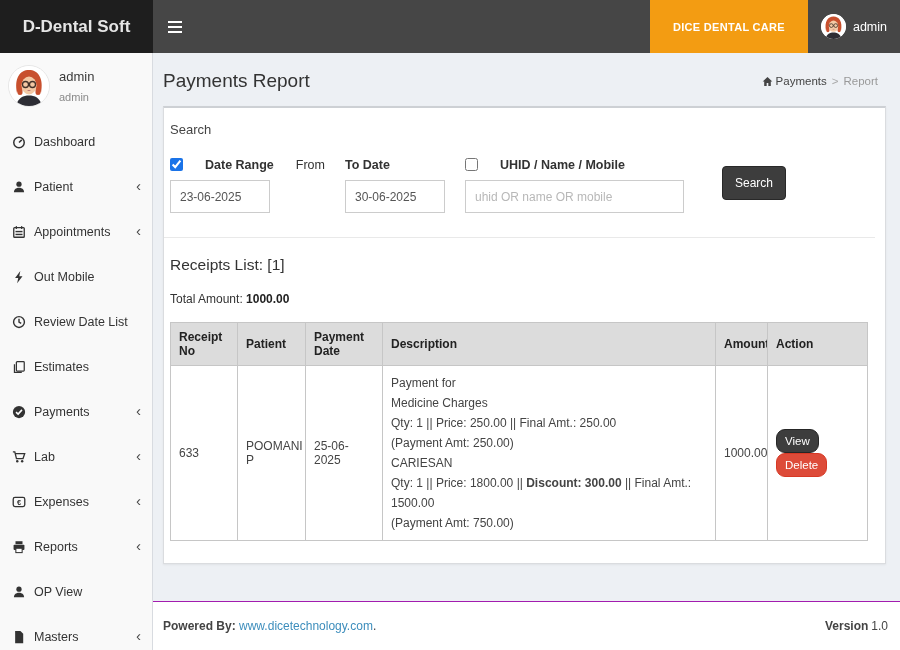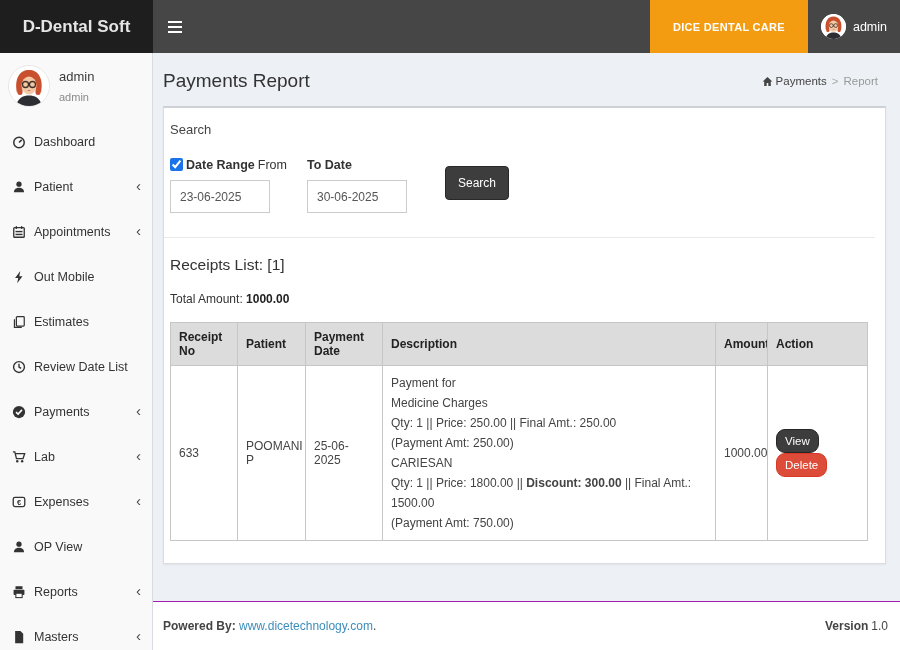--- a/index.html
+++ b/index.html
@@ -54,21 +54,21 @@
   .crumb-sep { color:#a9a9a9; }
   .crumb-current { color:#999; }
 
   
   .panel { margin:0 14px 0 10px; background:#fff; border:1px solid #dadcdf;
            border-top:2px solid #cdd0d4; box-shadow:0 1px 2px rgba(0,0,0,.06);
            padding:12px 10px 22px 0; }
   .panel-title { font-size:13px; color:#444; margin:2px 0 20px 6px; }
   .form-row { display:flex; align-items:flex-start; padding-left:6px; }
   .fgroup { margin-right:20px; }
-  .flabel { display:flex; align-items:center; gap:3px; font-size:12.5px; font-weight:bold;
+  .flabel { display:flex; align-items:center; gap:22px; font-size:12.5px; font-weight:bold;
             color:#333; margin-bottom:8px; height:15px; }
   .flabel .light { font-weight:normal; }
   .flabel input[type=checkbox] { width:13px; height:13px; accent-color:#1a73e8; margin:0; cursor:pointer; }
   .finput { height:33px; border:1px solid #ccc; font-size:12px; color:#555; padding:0 9px;
             width:100px; background:#fff; font-family:"Liberation Sans",sans-serif; }
   .finput::placeholder { color:#b8b8b8; }
   .finput.wide { width:219px; }
   .search-btn { margin-left:18px; margin-top:9px; background:#3d3d3d; color:#fff;
                 border:1px solid #282828; border-radius:4px; font-size:12px; padding:9px 12px;
                 cursor:pointer; font-family:"Liberation Sans",sans-serif; }
@@ -190,34 +190,34 @@
         <span class="micon">
           <svg viewBox="0 0 16 16">
               <path d="M9.5 1 3.5 9h3.6l-1.2 6 6.1-8H8.3z" fill="#333"></path>
             </svg>
         </span>
         <span>Out Mobile</span>
       </div>
       <div class="menu-item">
         <span class="micon">
           <svg viewBox="0 0 16 16">
+              <circle cx="8" cy="8" r="6.2" fill="none" stroke="#333" stroke-width="1.6"></circle>
+              <path d="M8 4.4V8l2.5 1.6" fill="none" stroke="#333" stroke-width="1.6"></path>
+            </svg>
+        </span>
+        <span>Review Date List</span>
+      </div>
+      <div class="menu-item">
+        <span class="micon">
+          <svg viewBox="0 0 16 16">
               <rect x="5" y="1.8" width="9" height="11" rx="1" fill="none" stroke="#333" stroke-width="1.4"></rect>
               <path d="M2.8 4.8v9.4h8.4" fill="none" stroke="#333" stroke-width="1.4"></path>
             </svg>
         </span>
         <span>Estimates</span>
-      </div>
-      <div class="menu-item">
-        <span class="micon">
-          <svg viewBox="0 0 16 16">
-              <circle cx="8" cy="8" r="6.2" fill="none" stroke="#333" stroke-width="1.6"></circle>
-              <path d="M8 4.4V8l2.5 1.6" fill="none" stroke="#333" stroke-width="1.6"></path>
-            </svg>
-        </span>
-        <span>Review Date List</span>
       </div>
       <div class="menu-item">
         <span class="micon">
           <svg viewBox="0 0 16 16">
               <circle cx="8" cy="8" r="7" fill="#333"></circle>
               <path d="M4.6 8.1 7 10.4l4.4-4.8" fill="none" stroke="#fff" stroke-width="1.8"></path>
             </svg>
         </span>
         <span>Payments</span>
         <span class="chev"></span>
@@ -239,36 +239,36 @@
               <rect x="1.4" y="2.8" width="13.2" height="10.4" rx="2" fill="none" stroke="#333" stroke-width="1.5"></rect>
               <text x="8" y="11" font-size="8.5" text-anchor="middle" fill="#333" font-family="sans-serif" font-weight="bold">€</text>
             </svg>
         </span>
         <span>Expenses</span>
         <span class="chev"></span>
       </div>
       <div class="menu-item">
         <span class="micon">
           <svg viewBox="0 0 16 16">
-              <circle cx="8" cy="4.8" r="3" fill="#333"></circle>
-              <path d="M2.2 14c0-3.4 2.7-5.1 5.8-5.1s5.8 1.7 5.8 5.1z" fill="#333"></path>
-            </svg>
-        </span>
-        <span>OP View</span>
-      </div>
-      <div class="menu-item">
-        <span class="micon">
-          <svg viewBox="0 0 16 16">
               <rect x="4" y="1.4" width="8" height="3.4" fill="#333"></rect>
               <rect x="1.8" y="5.4" width="12.4" height="6" rx="1" fill="#333"></rect>
               <rect x="4.4" y="9.4" width="7.2" height="5" fill="#fff" stroke="#333" stroke-width="1.2"></rect>
             </svg>
         </span>
         <span>Reports</span>
         <span class="chev"></span>
+      </div>
+      <div class="menu-item">
+        <span class="micon">
+          <svg viewBox="0 0 16 16">
+              <circle cx="8" cy="4.8" r="3" fill="#333"></circle>
+              <path d="M2.2 14c0-3.4 2.7-5.1 5.8-5.1s5.8 1.7 5.8 5.1z" fill="#333"></path>
+            </svg>
+        </span>
+        <span>OP View</span>
       </div>
       <div class="menu-item">
         <span class="micon">
           <svg viewBox="0 0 16 16">
               <path d="M3.6 1h6l3.2 3.2V15H3.6z" fill="#333"></path>
             </svg>
         </span>
         <span>Masters</span>
         <span class="chev"></span>
       </div>
@@ -303,20 +303,27 @@
           <input class="finput" type="text" value="23-06-2025" style="">
         </div>
 
         <div class="fgroup">
           <label class="flabel">
             <span>To Date</span>
           </label>
           <input class="finput" type="text" value="30-06-2025" style="">
         </div>
 
+        <div class="fgroup">
+          <label class="flabel">
+            <input type="checkbox" style="">
+            <span>UHID / Name / Mobile</span>
+          </label>
+          <input class="finput wide" type="text" placeholder="uhid OR name OR mobile" style="">
+        </div>
 
         <button class="search-btn">Search</button>
       </div>
 
       <hr class="hr-sep">
 
       <div class="receipts-heading">Receipts List: [1]</div>
       <div class="total-line"><span>Total Amount: </span><b>1000.00</b></div>
 
       <table>

